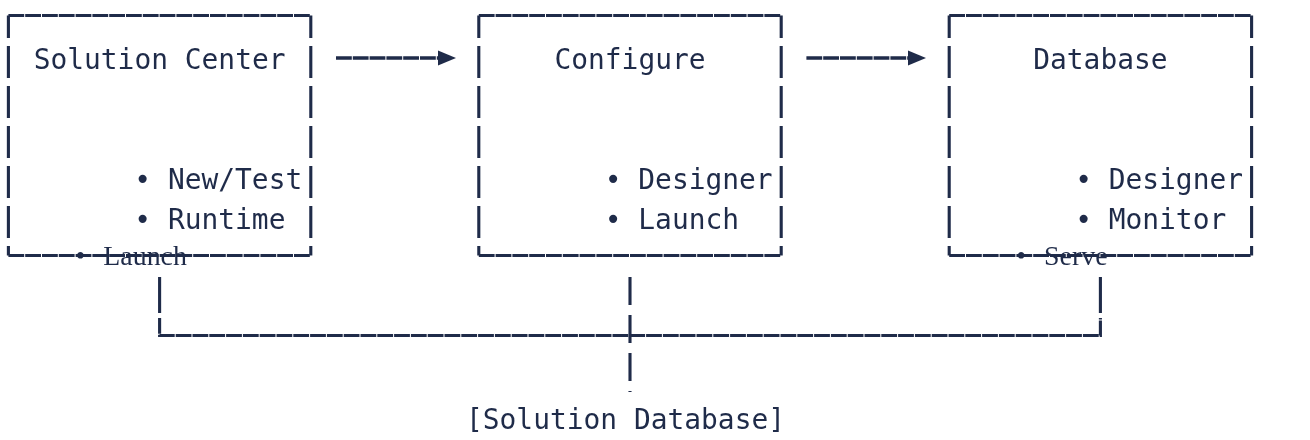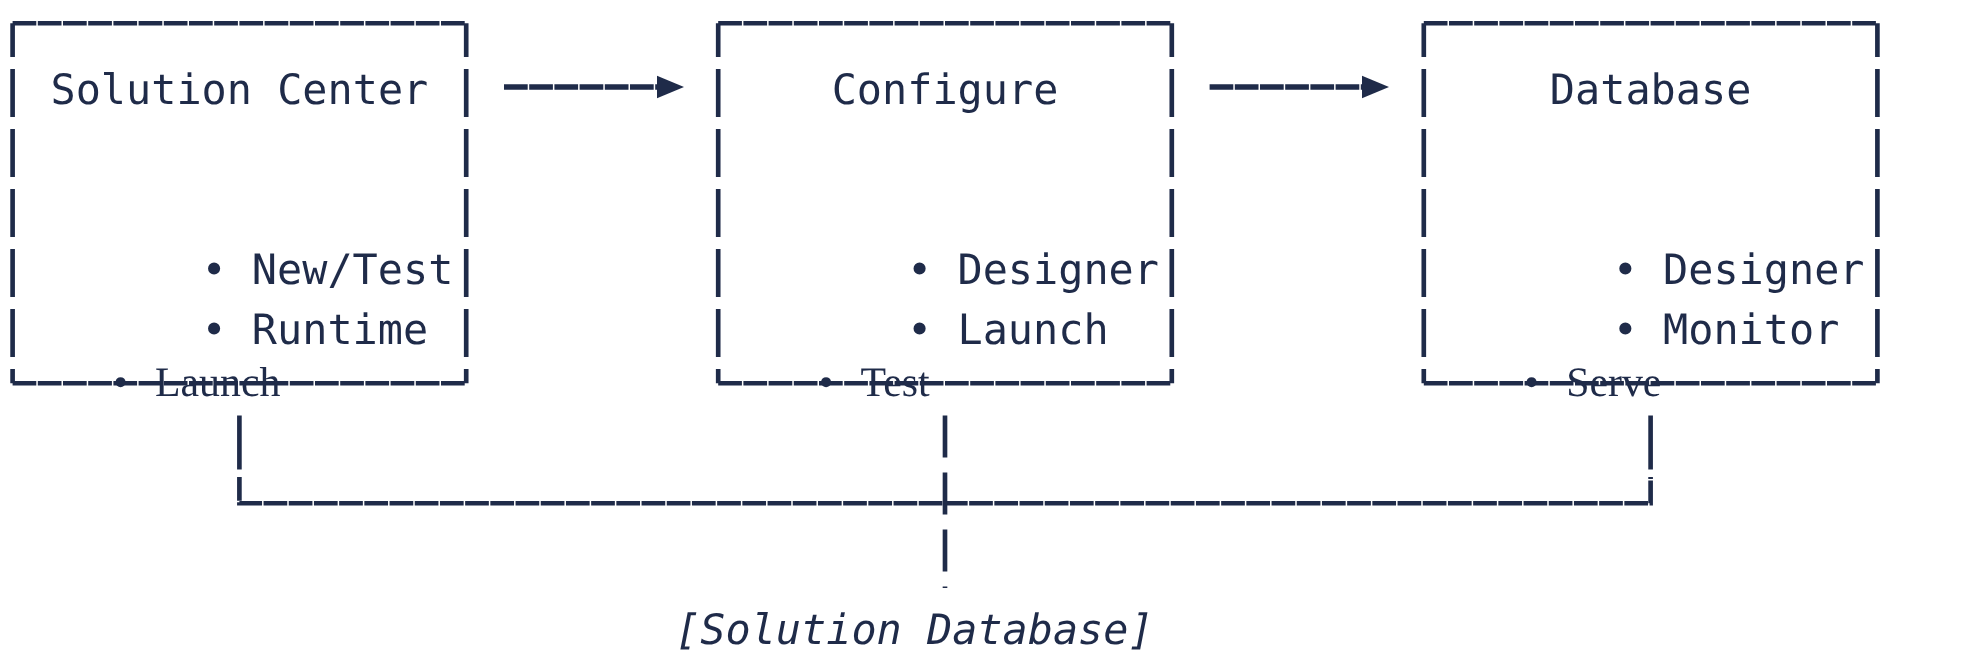--- a/index.html
+++ b/index.html
@@ -58,25 +58,24 @@
     white-space: pre;
   }
   .box-item.r0 { top: 120px; }
   .box-item.r1 { top: 160px; }
   .box-item.r2 { top: 196px; font-family: Liberation Serif, serif; }
   .box-item .bullet { display: inline-block; width: 1ch; }
   .box-item .item-label { margin-left: 1ch; }
 
   .db-label {
     position: absolute;
-    left: 450px; top: 400px;
+    left: 466px; top: 400px;
     width: 319.2px; height: 40px;
-    text-align: center;
+    text-align: left;
     white-space: pre;
-    font-style: italic;
   }
 </style>
 </head>
 <body>
 
 <div class="canvas">
 
   <svg class="linework" viewBox="0 0 1310 440" aria-hidden="true">
 
     <g>
@@ -132,23 +131,20 @@
   </div>
 
   <div class="flow-box b2">
     <div class="box-title">Configure</div>
     <div class="box-item r0">
       <span class="bullet">•</span><span class="item-label">Designer</span>
     </div>
     <div class="box-item r1">
       <span class="bullet">•</span><span class="item-label">Launch</span>
     </div>
-    <div class="box-item r2">
-      <span class="bullet">•</span><span class="item-label">Test</span>
-    </div>
   </div>
 
   <div class="flow-box b3">
     <div class="box-title">Database</div>
     <div class="box-item r0">
       <span class="bullet">•</span><span class="item-label">Designer</span>
     </div>
     <div class="box-item r1">
       <span class="bullet">•</span><span class="item-label">Monitor</span>
     </div>

